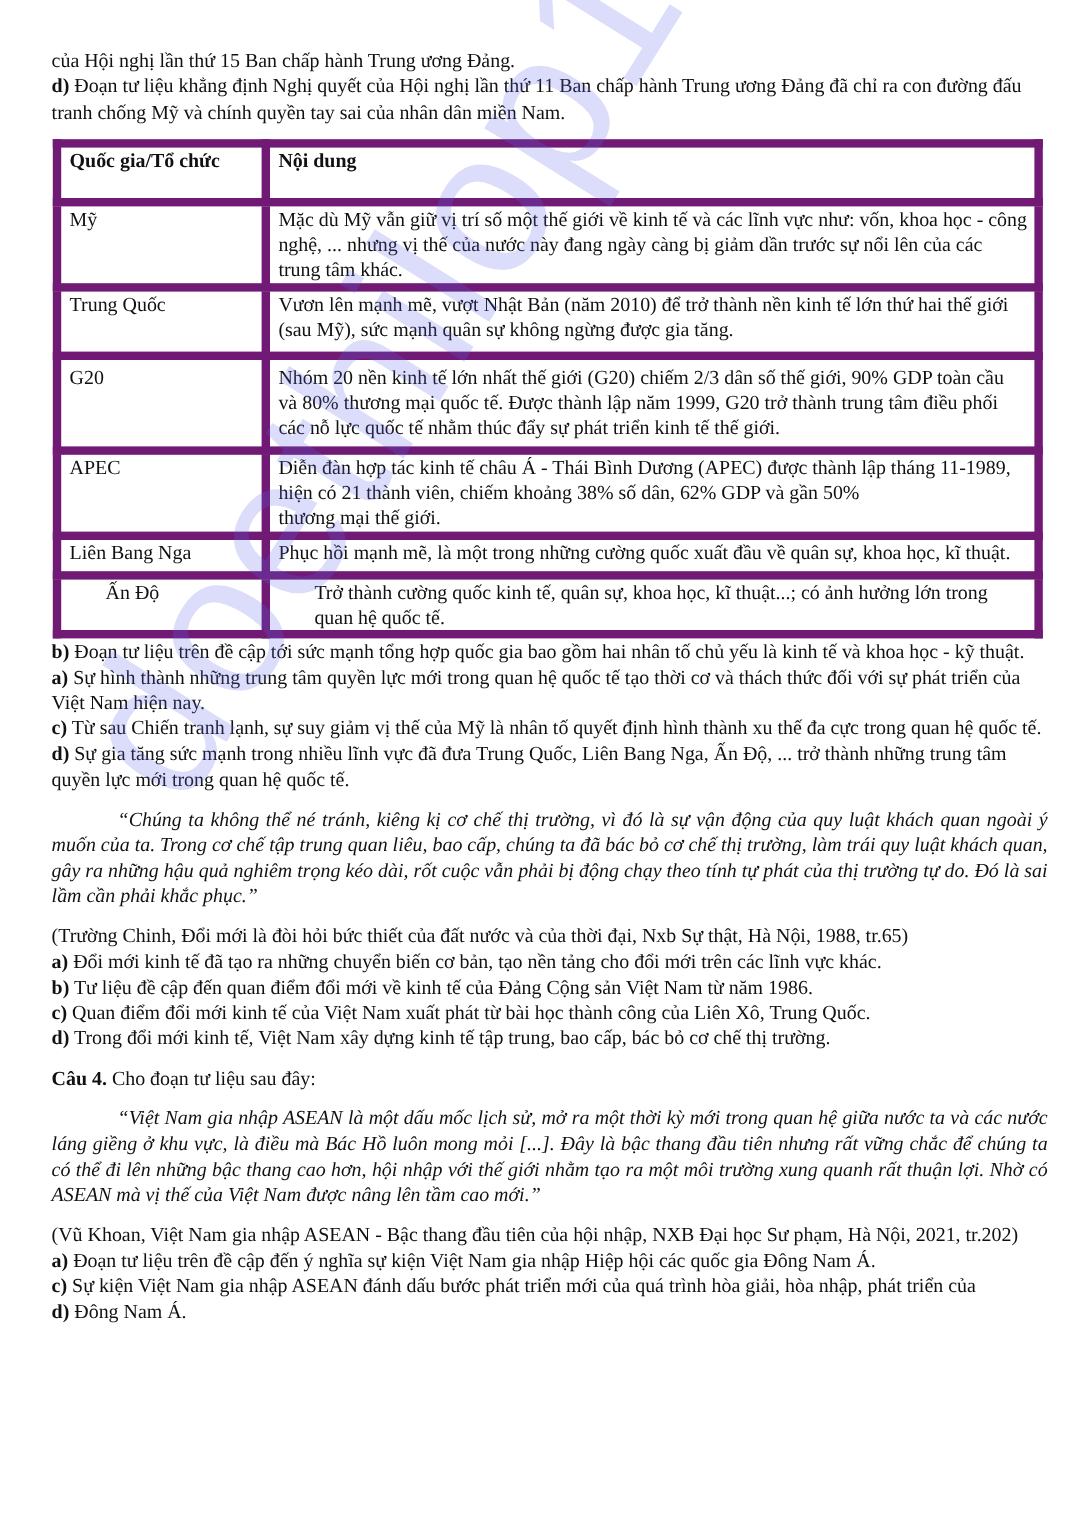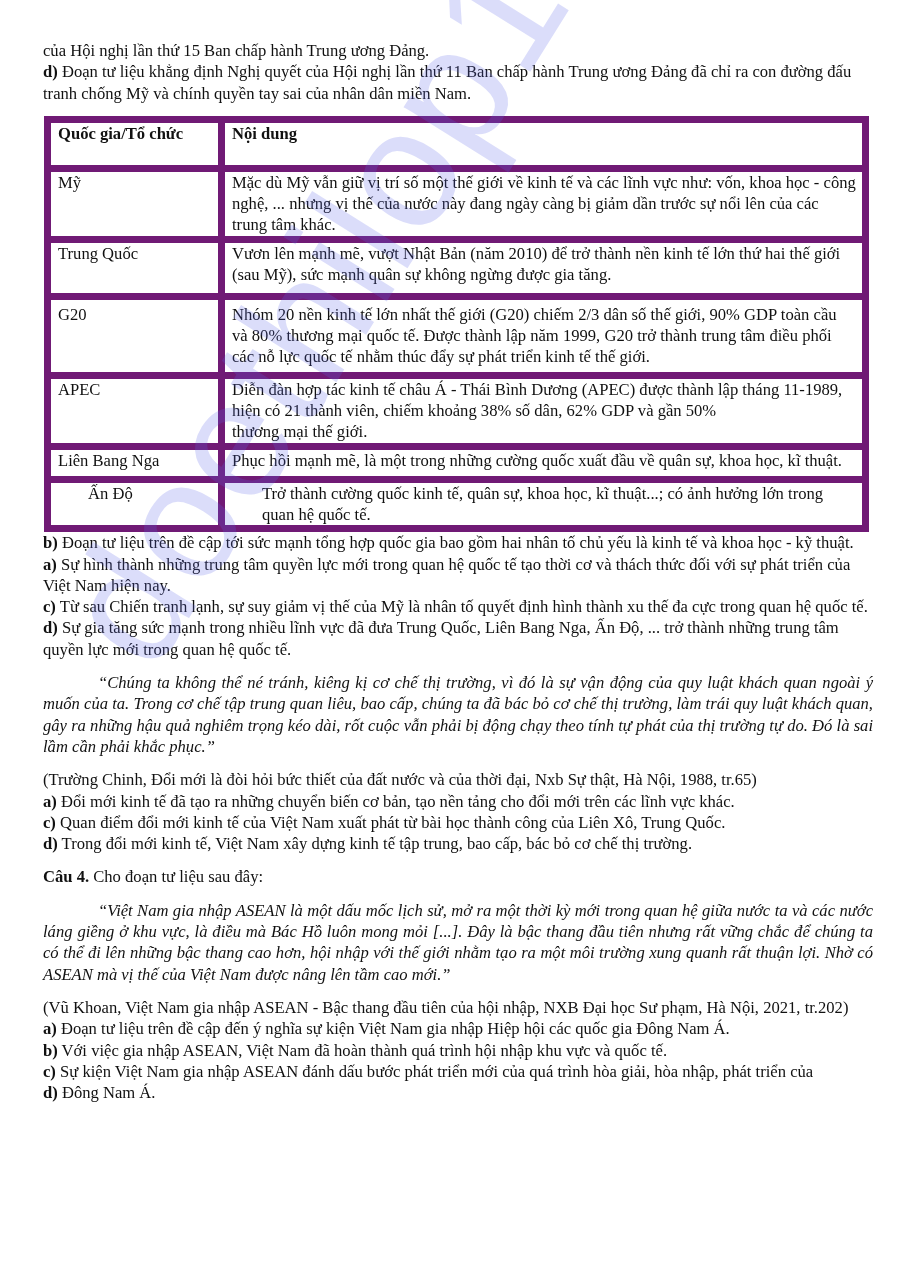--- a/index.html
+++ b/index.html
@@ -92,30 +92,30 @@
   <p><b>b)</b><span> Đoạn tư liệu trên đề cập tới sức mạnh tổng hợp quốc gia bao gồm hai nhân tố chủ yếu là kinh tế và khoa học - kỹ thuật.</span></p>
   <p><b>a)</b><span> Sự hình thành những trung tâm quyền lực mới trong quan hệ quốc tế tạo thời cơ và thách thức đối với sự phát triển của Việt Nam hiện nay.</span></p>
   <p><b>c)</b><span> Từ sau Chiến tranh lạnh, sự suy giảm vị thế của Mỹ là nhân tố quyết định hình thành xu thế đa cực trong quan hệ quốc tế.</span></p>
   <p><b>d)</b><span> Sự gia tăng sức mạnh trong nhiều lĩnh vực đã đưa Trung Quốc, Liên Bang Nga, Ấn Độ, ... trở thành những trung tâm quyền lực mới trong quan hệ quốc tế.</span></p>
 
 
   <p class="quote">“Chúng ta không thể né tránh, kiêng kị cơ chế thị trường, vì đó là sự vận động của quy luật khách quan ngoài ý muốn của ta. Trong cơ chế tập trung quan liêu, bao cấp, chúng ta đã bác bỏ cơ chế thị trường, làm trái quy luật khách quan, gây ra những hậu quả nghiêm trọng kéo dài, rốt cuộc vẫn phải bị động chạy theo tính tự phát của thị trường tự do. Đó là sai lầm cần phải khắc phục.”</p>
 
   <p>(Trường Chinh, Đổi mới là đòi hỏi bức thiết của đất nước và của thời đại, Nxb Sự thật, Hà Nội, 1988, tr.65)</p>
   <p><b>a)</b><span> Đổi mới kinh tế đã tạo ra những chuyển biến cơ bản, tạo nền tảng cho đổi mới trên các lĩnh vực khác.</span></p>
+  <p><b>b)</b><span> Tư liệu đề cập đến quan điểm đổi mới về kinh tế của Đảng Cộng sản Việt Nam từ năm 1986.</span></p>
   <p><b>c)</b><span> Quan điểm đổi mới kinh tế của Việt Nam xuất phát từ bài học thành công của Liên Xô, Trung Quốc.</span></p>
   <p><b>d)</b><span> Trong đổi mới kinh tế, Việt Nam xây dựng kinh tế tập trung, bao cấp, bác bỏ cơ chế thị trường.</span></p>
 
   <p class="q4-label"><b>Câu 4.</b><span> Cho đoạn tư liệu sau đây:</span></p>
 
   <p class="quote">“Việt Nam gia nhập ASEAN là một dấu mốc lịch sử, mở ra một thời kỳ mới trong quan hệ giữa nước ta và các nước láng giềng ở khu vực, là điều mà Bác Hồ luôn mong mỏi [...]. Đây là bậc thang đầu tiên nhưng rất vững chắc để chúng ta có thể đi lên những bậc thang cao hơn, hội nhập với thế giới nhằm tạo ra một môi trường xung quanh rất thuận lợi. Nhờ có ASEAN mà vị thế của Việt Nam được nâng lên tầm cao mới.”</p>
 
   <p>(Vũ Khoan, Việt Nam gia nhập ASEAN - Bậc thang đầu tiên của hội nhập, NXB Đại học Sư phạm, Hà Nội, 2021, tr.202)</p>
   <p><b>a)</b><span> Đoạn tư liệu trên đề cập đến ý nghĩa sự kiện Việt Nam gia nhập Hiệp hội các quốc gia Đông Nam Á.</span></p>
-  <p><b>b)</b><span> Với việc gia nhập ASEAN, Việt Nam đã hoàn thành quá trình hội nhập khu vực và quốc tế.</span></p>
   <p><b>c)</b><span> Sự kiện Việt Nam gia nhập ASEAN đánh dấu bước phát triển mới của quá trình hòa giải, hòa nhập, phát triển của</span></p>
   <p><b>d)</b><span> Đông Nam Á.</span></p>
 
 </div>
 
 <div class="watermark">
   <span>doethilop12.vn</span>
 </div>
 
 </body></html>

